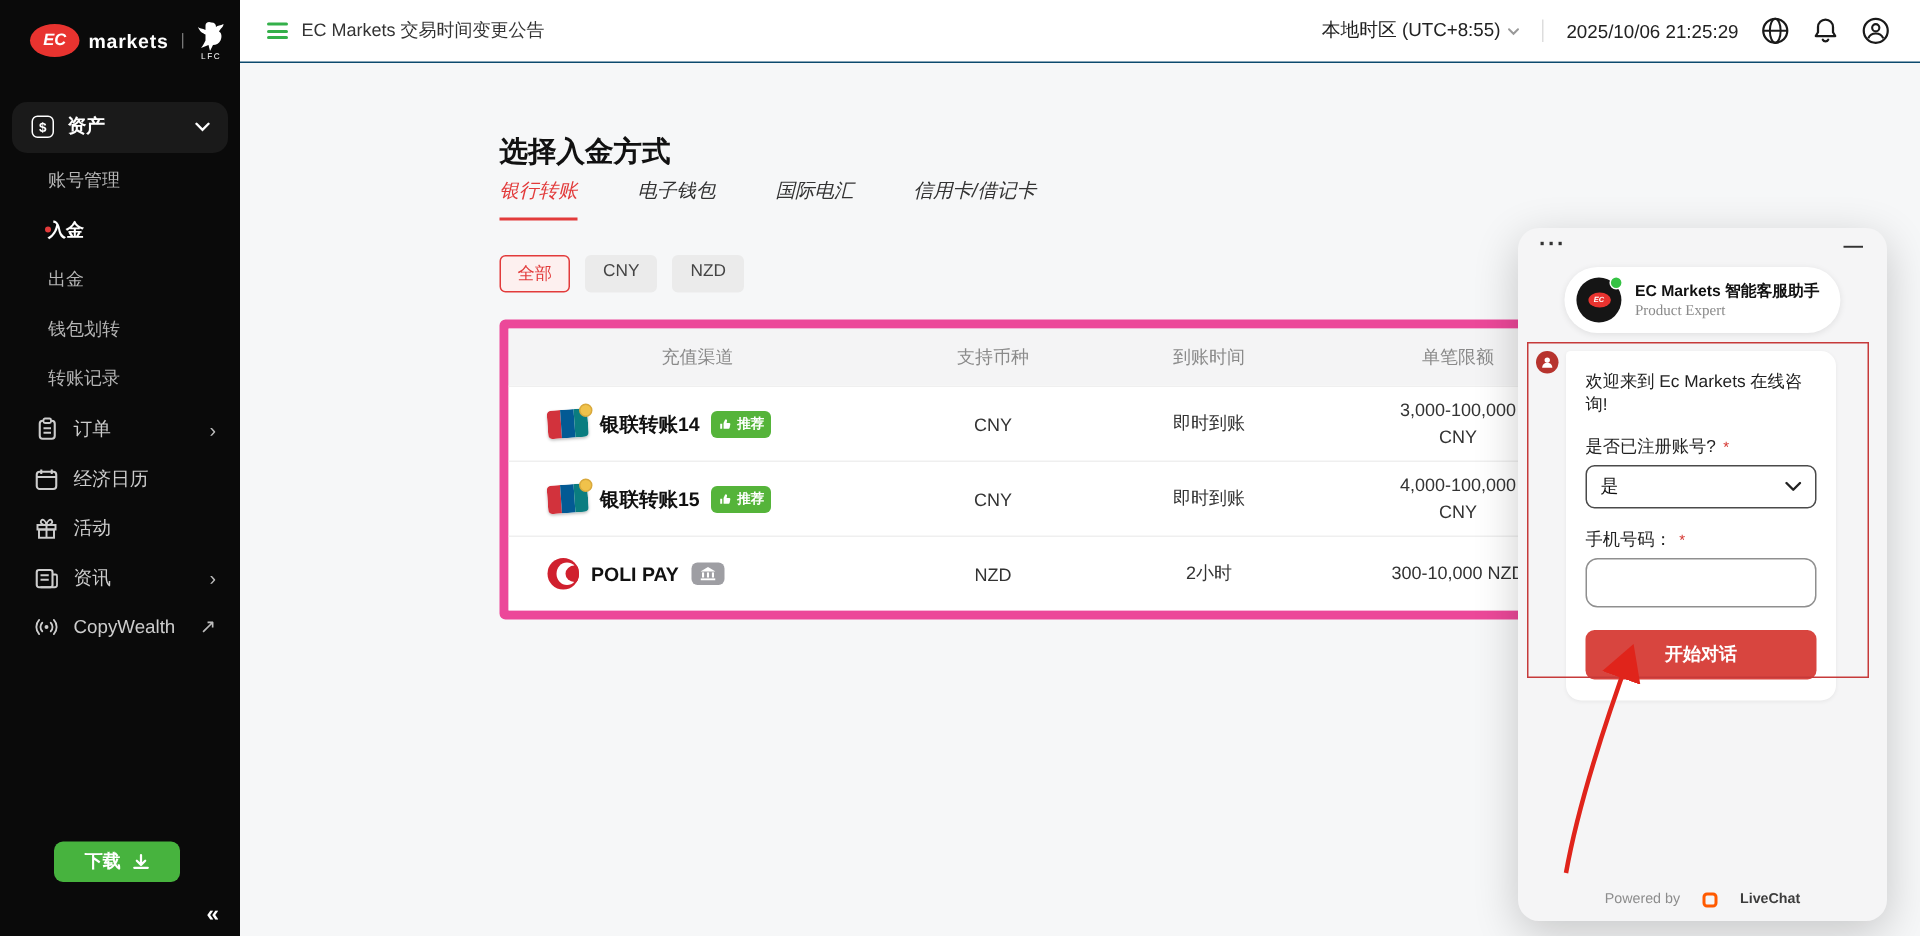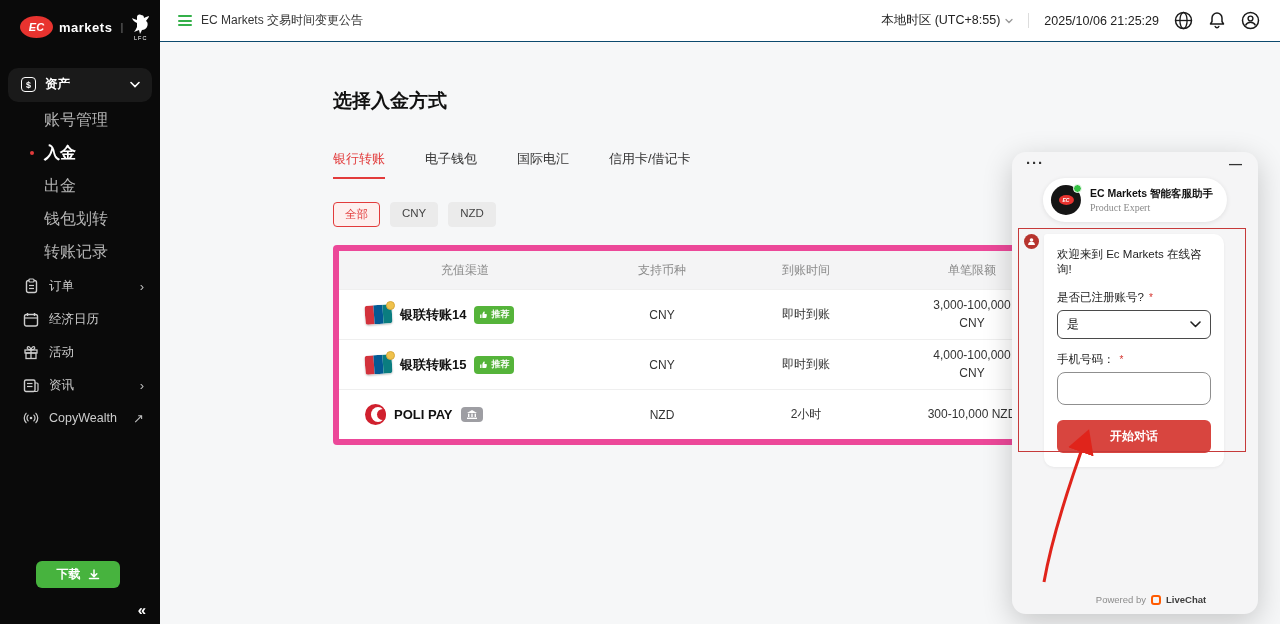--- a/index.html
+++ b/index.html
@@ -14,21 +14,21 @@
   .logo-div { color:#777; font-size:11px; margin:0 2px; }
   .lfc-wrap { display:flex; flex-direction:column; align-items:center; line-height:1; }
   .lfc-wrap svg { display:block; }
   .lfc-txt { color:#fff; font-size:5.5px; letter-spacing:1px; margin-top:1px; }
 
   .assets-pill { margin:26px 8px 0; height:34px; background:#1a1a1a; border-radius:10px; display:flex; align-items:center; gap:9px; padding:0 12px 0 13px; color:#fff; font-size:12.5px; font-weight:700; cursor:pointer; }
   .dollar-box { width:15px; height:15px; border:1.5px solid #fff; border-radius:4px; display:grid; place-items:center; font-size:9px; font-weight:700; color:#fff; }
   .assets-pill .chev { margin-left:auto; display:flex; }
 
   .sub-list { margin-top:2px; }
-  .sub-item { position:relative; height:33px; display:flex; align-items:center; padding-left:44px; font-size:16px; color:#b5b5b5; cursor:pointer; }
+  .sub-item { position:relative; height:33px; display:flex; align-items:center; padding-left:32px; font-size:12px; color:#b5b5b5; cursor:pointer; }
   .sub-item.active { color:#fff; font-weight:700; }
   .sub-item .dot { position:absolute; left:30px; width:4px; height:4px; border-radius:50%; background:#e23b3b; }
 
   .menu-list { margin-top:1px; }
   .menu-item { height:33px; display:flex; align-items:center; gap:10px; padding:0 16px 0 23px; font-size:12.5px; color:#cdcdcd; cursor:pointer; }
   .menu-item .mi-icon { display:flex; width:16px; justify-content:center; }
   .menu-item .trail { margin-left:auto; color:#bdbdbd; font-size:13px; }
 
   .download-btn { position:absolute; left:36px; bottom:36px; width:84px; height:27px; background:#47b33e; border:none; border-radius:6px; color:#fff; font-size:12px; font-weight:700; display:flex; align-items:center; justify-content:center; gap:7px; cursor:pointer; font-family:inherit; }
   .collapse { position:absolute; right:14px; bottom:6px; color:#fff; font-size:15px; font-weight:700; cursor:pointer; }
@@ -42,21 +42,21 @@
   .ann-text { font-size:12px; color:#333; }
   .top-right { display:flex; align-items:center; gap:15px; }
   .tz { display:flex; align-items:center; gap:5px; font-size:12.5px; color:#222; cursor:pointer; }
   .vdiv { width:1px; height:15px; background:#ddd; }
   .dt { font-size:12.5px; color:#222; }
   .top-ic { display:flex; cursor:pointer; color:#1a1a1a; }
 
   
   .main { position:absolute; left:160px; top:42px; right:0; bottom:0; background:#f6f7f8; }
   .page-title { margin:46px 0 0 173px; font-size:19px; font-weight:800; color:#111; }
-  .tabs { display:flex; gap:40px; margin:36px 0 0 173px; }
+  .tabs { display:flex; gap:40px; margin:4px 0 0 173px;font-style:italic; }
   .tab { font-size:13px; color:#333; padding-bottom:9px; cursor:pointer; border-bottom:2px solid transparent; }
   .tab.active { color:#e23b3b; border-bottom-color:#e23b3b; }
   .chips { display:flex; gap:10px; margin:23px 0 0 173px; }
   .chip { padding:4px 11px; border-radius:4px; font-size:11.5px; background:#ebebeb; color:#444; border:1px solid #ebebeb; cursor:pointer; }
   .chip.active { background:#fdf0ef; border-color:#e23b3b; color:#e23b3b; }
 
   .table { margin:18px 0 0 173px; width:917px; border:6px solid #ec4899; border-radius:4px; overflow:hidden; background:#fff; }
   .thead { display:flex; background:#f4f4f5; height:38px; align-items:center; }
   .th { font-size:12px; color:#8a8a8a; text-align:center; }
   .c1{width:252px} .c2{width:142px} .c3{width:146px} .c4{width:186px} .c5{width:118px} .c6{flex:1}
@@ -92,21 +92,21 @@
   .annot-rect { position:absolute; left:6px; top:76px; width:228px; height:224px; border:1.6px solid #c63a3a; pointer-events:none; z-index:6; }
   .msg-av { position:absolute; left:12px; top:82px; width:15px; height:15px; border-radius:50%; background:#b7342e; display:grid; place-items:center; z-index:2; }
   .msg-card { position:absolute; left:32px; top:82px; width:180px; background:#fff; border-radius:10px; border-top-left-radius:3px; padding:13px 13px 14px; box-shadow:0 1px 3px rgba(0,0,0,.06); z-index:2; }
   .welcome { font-size:11.5px; color:#222; }
   .q-label { font-size:11.5px; color:#222; margin-top:13px; }
   .req { color:#d5342f; font-size:10px; margin-left:5px; }
   .sel { margin-top:5px; height:29px; border:1px solid #4a4a4a; border-radius:6px; background:#fff; display:flex; align-items:center; justify-content:space-between; padding:0 9px; font-size:12px; color:#111; cursor:pointer; }
   .phone-input { margin-top:5px; width:100%; height:33px; border:1px solid #8f8f8f; border-radius:8px; background:#fff; font-size:12px; padding:0 9px; font-family:inherit; }
   .start-btn { margin-top:15px; width:100%; height:33px; background:#d8453f; border:none; border-radius:6px; color:#fff; font-size:12px; font-weight:700; cursor:pointer; font-family:inherit; }
   .annot-arrow { position:absolute; left:0; top:0; pointer-events:none; z-index:7; }
-  .powered { position:absolute; bottom:9px; width:100%; display:flex; align-items:center; justify-content:center; gap:5px; font-size:9.5px; color:#8c8c8c;margin-left:16px; }
+  .powered { position:absolute; bottom:9px; width:100%; display:flex; align-items:center; justify-content:center; gap:15px; font-size:9.5px; color:#8c8c8c; }
   .lc-ic { width:10px; height:10px; border:2.5px solid #ff5a00; border-radius:3px; }
   .lc-name { color:#3d3d3d; font-weight:700; }
 </style>
 </head>
 <body>
 
 <aside class="sidebar">
   <div class="logo-row">
     <span class="ec-oval">EC</span>
     <span class="logo-markets">markets</span>

